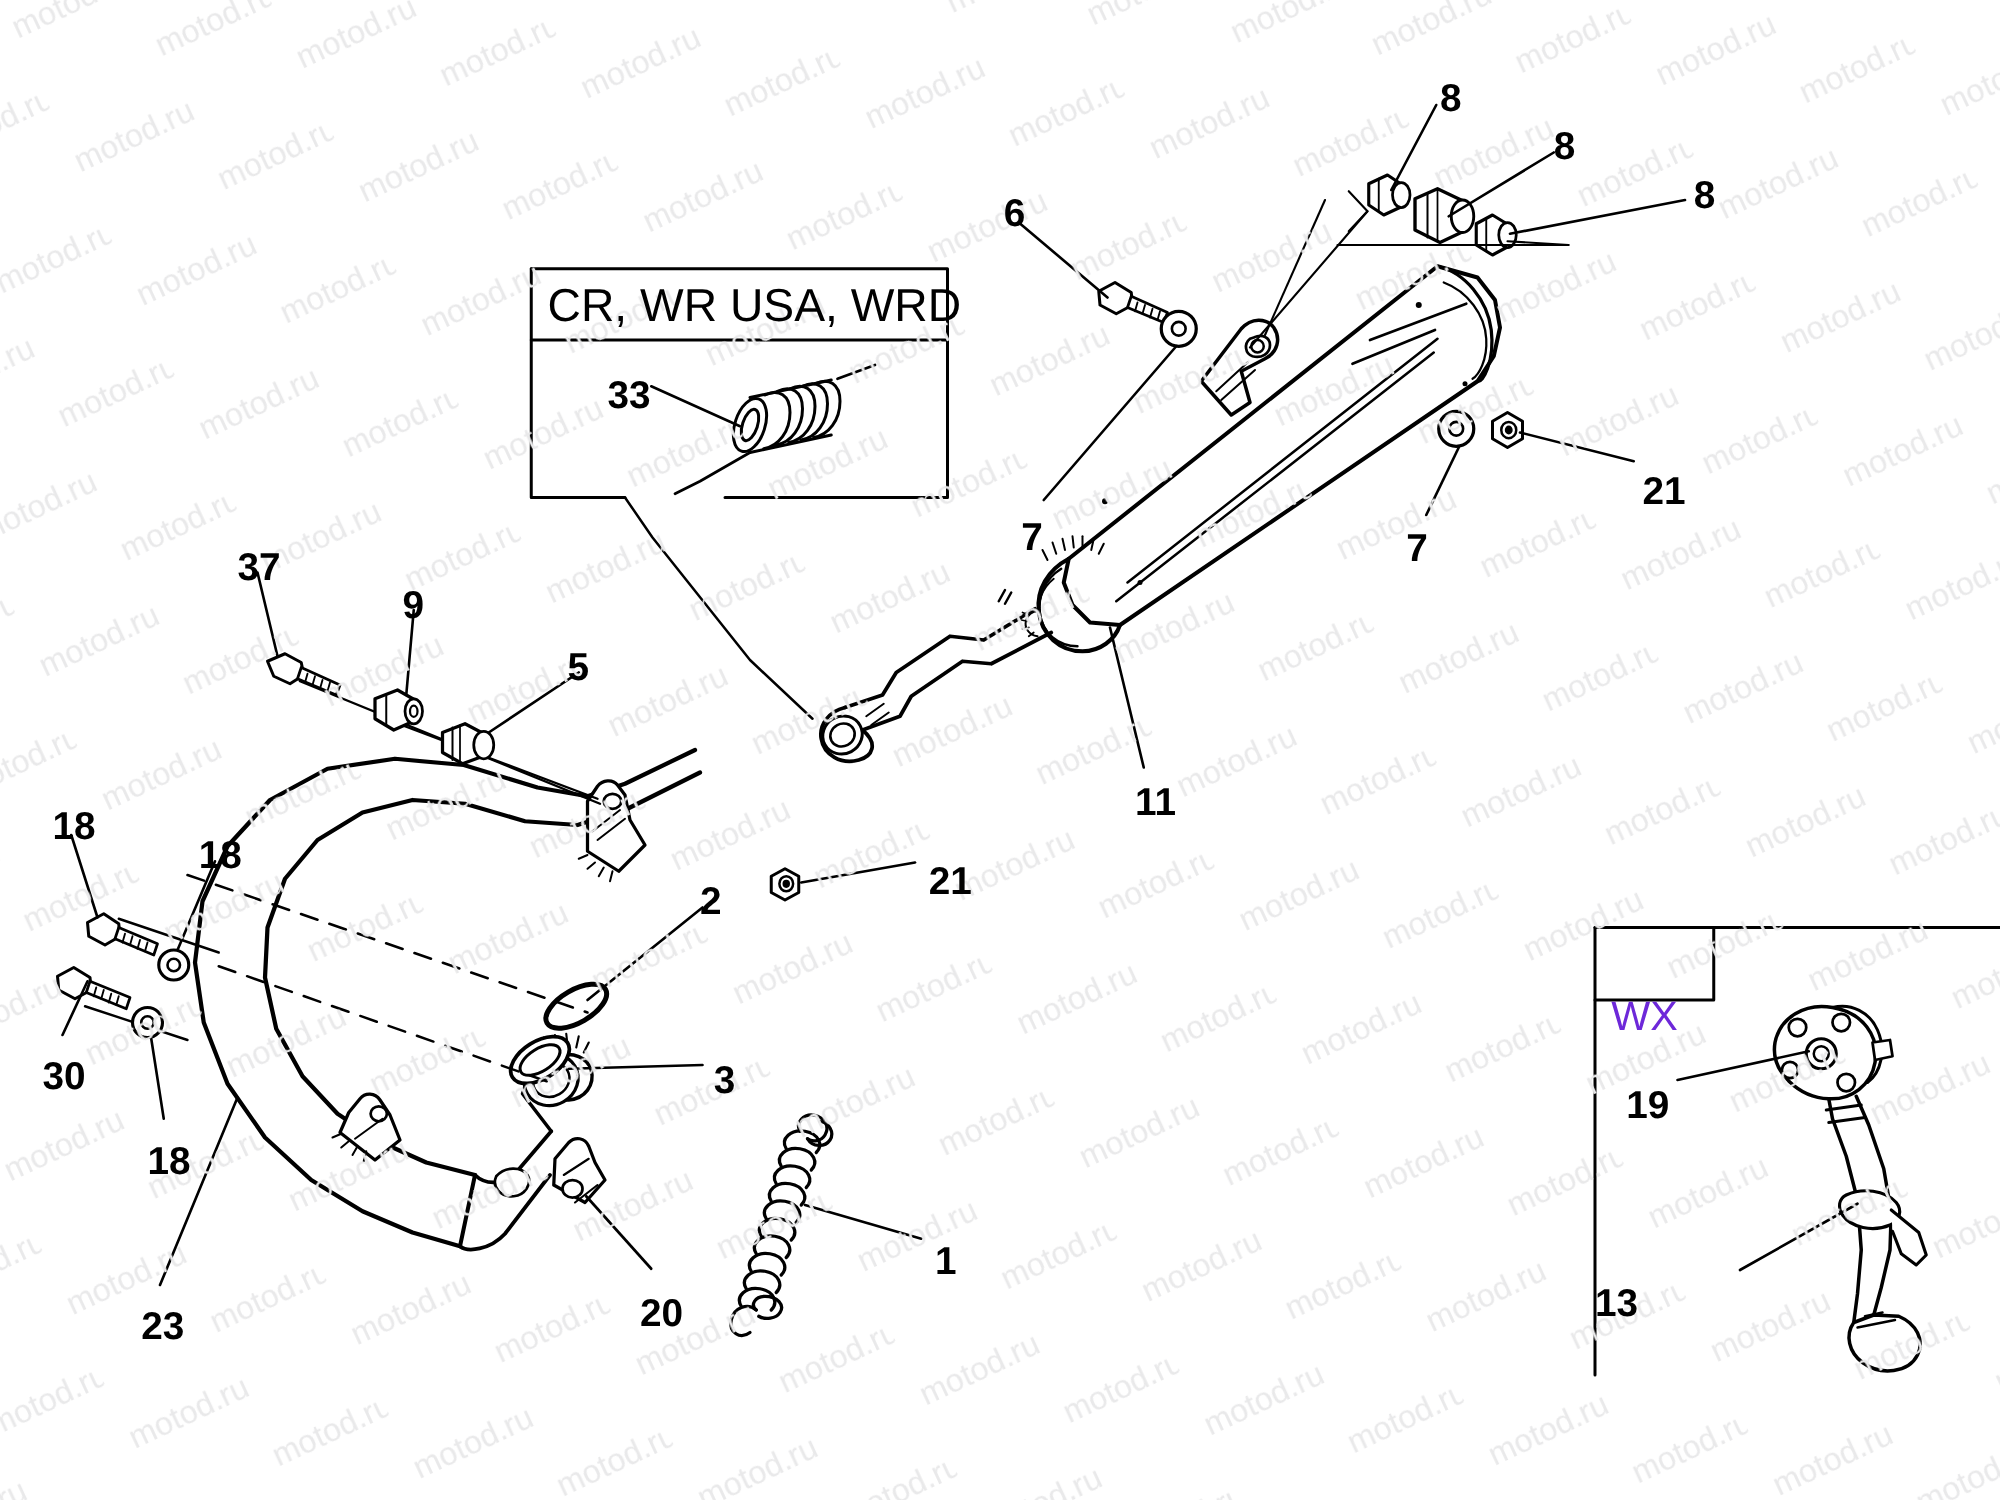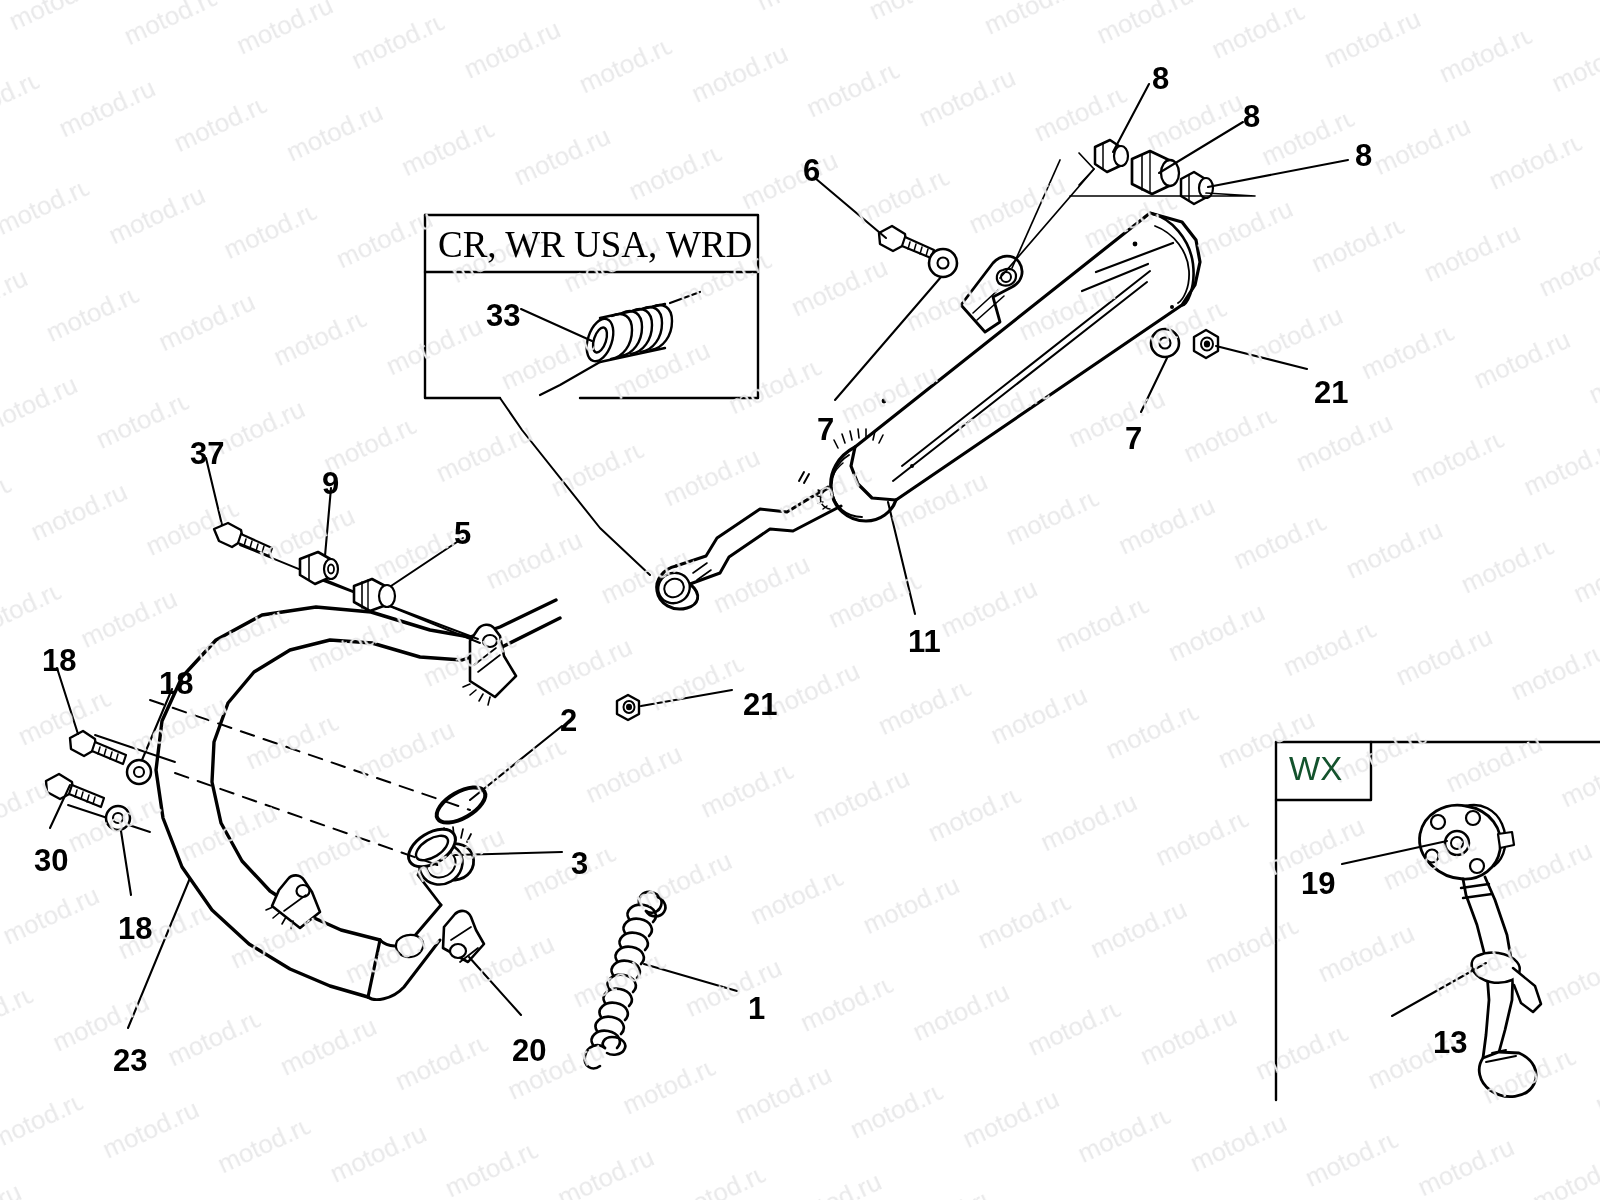--- a/index.html
+++ b/index.html
@@ -5,23 +5,23 @@
   html,body{margin:0;padding:0;background:#ffffff;}
   body{width:1600px;height:1200px;overflow:hidden;
        font-family:"Liberation Sans","DejaVu Sans",sans-serif;}
   #stage{position:relative;width:1600px;height:1200px;background:#fff;}
   svg{display:block;}
   .wm{position:absolute;inset:0;pointer-events:none;}
   .lbl{position:absolute;font-weight:bold;color:#000;line-height:1;
        font-family:"Liberation Sans","DejaVu Sans",sans-serif;}
   .n{font-size:31px;}
   .boxtitle{position:absolute;font-size:37px;color:#000;line-height:1;
-            font-family:Liberation Serif, serif;}
-  .wxtitle{position:absolute;font-size:33px;color:#14532d;line-height:1;
-           font-family:"Liberation Sans","DejaVu Sans",sans-serif;}
+            font-family:Liberation Sans, sans-serif;}
+  .wxtitle{position:absolute;font-size:33px;color:#6d28d9;line-height:1;
+           font-family:"Liberation Sans","DejaVu Sans",sans-serif;margin-top:44px;}
 </style>
 </head>
 <body>
 
 <div id="stage">
 
   <svg width="1600" height="1200" viewBox="0 0 1600 1200">
 
     <g fill="none" stroke="#000" stroke-linecap="round" stroke-linejoin="round">
 
@@ -442,18 +442,18 @@
   <div class="lbl n" style="left:34px;top:845px">30</div>
   <div class="lbl n" style="left:118px;top:913px">18</div>
   <div class="lbl n" style="left:113px;top:1045px">23</div>
   <div class="lbl n" style="left:512px;top:1035px">20</div>
   <div class="lbl n" style="left:743px;top:689px">21</div>
   <div class="lbl n" style="left:560px;top:705px">2</div>
   <div class="lbl n" style="left:571px;top:848px">3</div>
   <div class="lbl n" style="left:748px;top:993px">1</div>
   <div class="lbl n" style="left:486px;top:300px">33</div>
   <div class="lbl n" style="left:1301px;top:868px">19</div>
-  <div class="lbl n" style="left:1433px;top:1027px">13</div>
+  <div class="lbl n" style="left:1276px;top:1027px">13</div>
 
   <div class="boxtitle" style="left:438px;top:226px">CR, WR USA, WRD</div>
   <div class="wxtitle" style="left:1289px;top:752px">WX</div>
 
 </div>
 
 </body></html>

